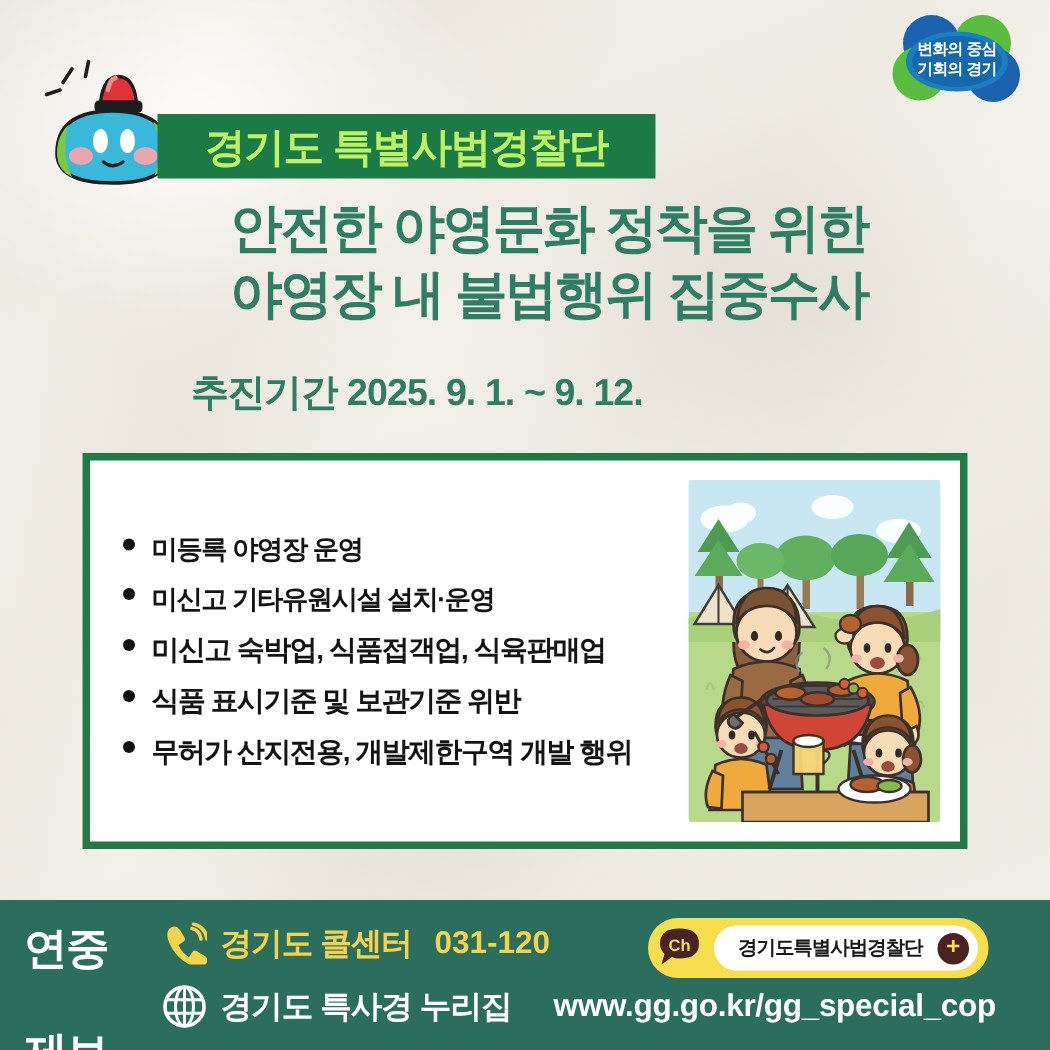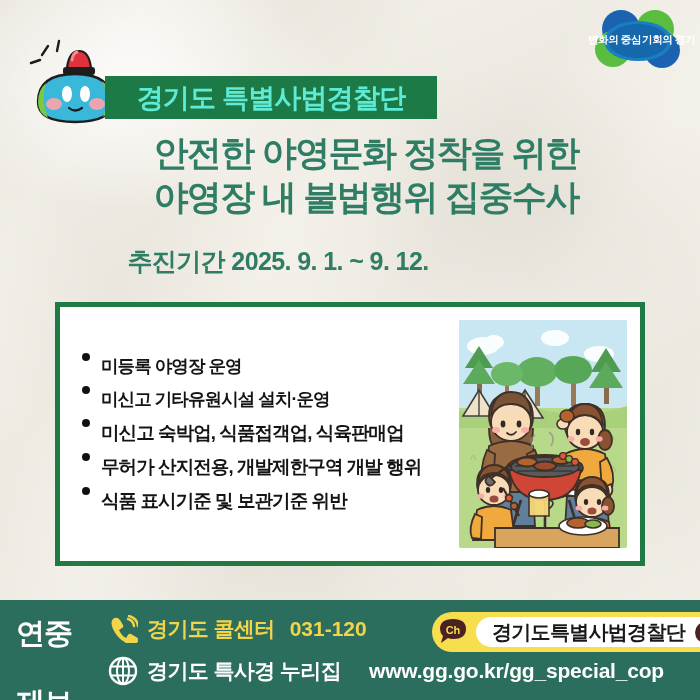--- a/index.html
+++ b/index.html
@@ -34,22 +34,23 @@
     width: 100px;
     height: 64px;
   }
   .brand-logo svg { display: block; }
   .brand-logo-text {
     position: absolute;
     left: 0; top: 0;
     width: 100px;
     height: 64px;
     display: flex;
-    flex-direction: row;
-    align-items: center;
+    flex-direction: column;
+    align-items: center;
+    justify-content: center;
     gap: 1px;
   }
   .brand-logo-line {
     color: #ffffff;
     font-size: 10.5px;
     font-weight: bold;
     letter-spacing: -0.4px;
     line-height: 1.1;
     white-space: nowrap;
   }
@@ -70,21 +71,21 @@
     left: 105px;
     top: 76px;
     width: 332px;
     height: 43px;
     background: #1c7a46;
     display: flex;
     align-items: center;
     justify-content: center;
   }
   .dept-banner-label {
-    color: #5eead4;
+    color: #bef264;
     font-size: 27px;
     font-weight: bold;
     letter-spacing: -0.8px;
     white-space: nowrap;
   }
 
   
   .title-block {
     position: absolute;
     left: 16px;
@@ -131,21 +132,21 @@
   .violation-list {
     flex: 1 1 auto;
     display: flex;
     flex-direction: column;
     justify-content: center;
     padding: 4px 0 4px 22px;
     gap: 2px;
   }
   .violation-item {
     display: flex;
-    align-items: flex-start;
+    align-items: center;
     gap: 11px;
     padding: 5px 0;
   }
   .violation-bullet {
     flex: 0 0 auto;
     width: 8px;
     height: 8px;
     border-radius: 50%;
     background: #111111;
     position: relative;
@@ -277,21 +278,21 @@
     background: #ffffff;
     border-radius: 16px;
     height: 30px;
     display: flex;
     align-items: center;
     gap: 10px;
     padding: 0 6px 0 16px;
   }
   .kakao-label {
     color: #191919;
-    font-size: 20px;
+    font-size: 13px;
     font-weight: bold;
     letter-spacing: -0.7px;
     white-space: nowrap;
   }
   .kakao-plus {
     flex: 0 0 auto;
     width: 21px;
     height: 21px;
     border-radius: 50%;
     background: #4a2222;
@@ -364,25 +365,25 @@
       <div class="violation-item">
         <span class="violation-bullet"></span>
         <span class="violation-text vsize-s">미신고 기타유원시설 설치·운영</span>
       </div>
       <div class="violation-item">
         <span class="violation-bullet"></span>
         <span class="violation-text vsize-m">미신고 숙박업, 식품접객업, 식육판매업</span>
       </div>
       <div class="violation-item">
         <span class="violation-bullet"></span>
-        <span class="violation-text vsize-m">무허가 산지전용, 개발제한구역 개발 행위</span>
+        <span class="violation-text vsize-m">식품 표시기준 및 보관기준 위반</span>
       </div>
       <div class="violation-item">
         <span class="violation-bullet"></span>
-        <span class="violation-text vsize-m">식품 표시기준 및 보관기준 위반</span>
+        <span class="violation-text vsize-m">무허가 산지전용, 개발제한구역 개발 행위</span>
       </div>
     </div>
 
     <div class="illustration">
       <svg width="168" height="228" viewBox="0 0 168 228" aria-hidden="true">
         <rect x="0" y="0" width="168" height="228" fill="#cfe7f2"></rect>
         <rect x="0" y="0" width="168" height="96" fill="#c9e6f3"></rect>
         <g fill="#ffffff" opacity="0.92">
           <ellipse cx="24" cy="26" rx="16" ry="9"></ellipse>
           <ellipse cx="35" cy="22" rx="10" ry="7"></ellipse>

